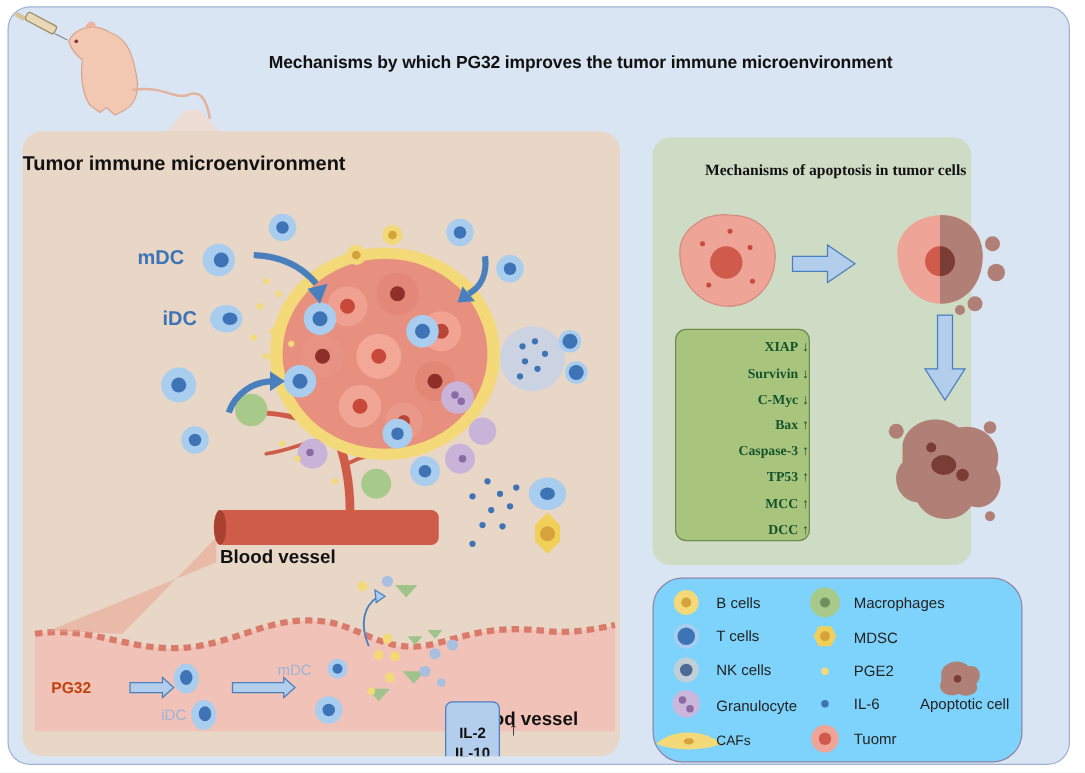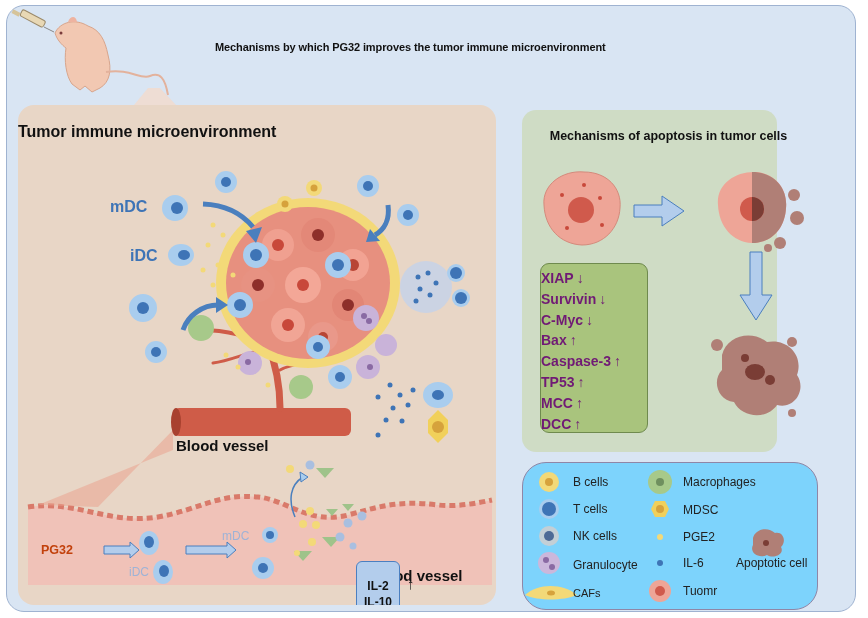--- a/index.html
+++ b/index.html
@@ -1,25 +1,25 @@
 <!DOCTYPE html>
 <html><head>
 <meta charset="utf-8">
 <style>
   html, body { margin:0; padding:0; background:#ffffff; }
   body { width:868px; height:618px; position:relative; overflow:hidden; font-family:"Liberation Sans", sans-serif; }
   .abs { position:absolute; }
   #frame { left:6px; top:5px; width:850px; height:607px; background:#d9e5f3; border:1px solid #9fb3d1; border-radius:18px; box-sizing:border-box; }
-  #main-title { left:215px; top:41px; font-size:11px; font-weight:bold; color:#111; letter-spacing:-0.1px; }
+  #main-title { left:215px; top:41px; font-size:14px; font-weight:bold; color:#111; letter-spacing:-0.1px; }
   #tme-panel { left:18px; top:105px; width:478px; height:500px; background:#e8d6c6; border-radius:16px; overflow:hidden; }
   #tme-title { left:0; width:478px; top:18px; text-align:left; font-size:16px; font-weight:bold; color:#111; }
-  #apop-panel { left:522px; top:110px; width:255px; height:342px; background:#cfdcc5; border-radius:14px; }
+  #apop-panel { left:522px; top:110px; width:255px; height:342px; background:#cfdcc5; border-radius:14px;font-family:Liberation Serif, serif; }
   #apop-title { left:0; width:293px; top:19px; text-align:center; font-size:12.5px; font-weight:bold; color:#111; }
   #gene-box { left:18px; top:153px; width:108px; height:170px; background:#a9c47d; border:1px solid #6f8a4e; border-radius:9px; box-sizing:border-box; padding-top:4px; }
-  .gene { text-align:left; font-size:14px; font-weight:bold; color:#701a75; height:20.8px; line-height:20.8px; }
+  .gene { text-align:right; font-size:11px; font-weight:bold; color:#14532d; height:20.8px; line-height:20.8px; }
   .arr { font-weight:normal; margin-left:3px; }
   #legend-panel { left:522px; top:462px; width:296px; height:148px; background:#7dd3fc; border:1px solid #8f86a6; border-radius:24px; box-sizing:border-box; }
   .lg-label { font-size:12px; color:#222; }
   .lbl-blue { color:#3e74b6; font-weight:bold; font-size:16px; }
   .lbl-black { color:#111; font-weight:bold; font-size:15px; }
   #il-box { left:338px; top:456px; width:44px; height:52px; background:#b3cdec; border:1.5px solid #4b7fc0; border-radius:6px; box-sizing:border-box; padding-top:17px; }
   .il { text-align:center; font-size:12px; font-weight:bold; color:#111; line-height:15.5px; }
   svg { position:absolute; left:0; top:0; }
 </style>
 </head>

